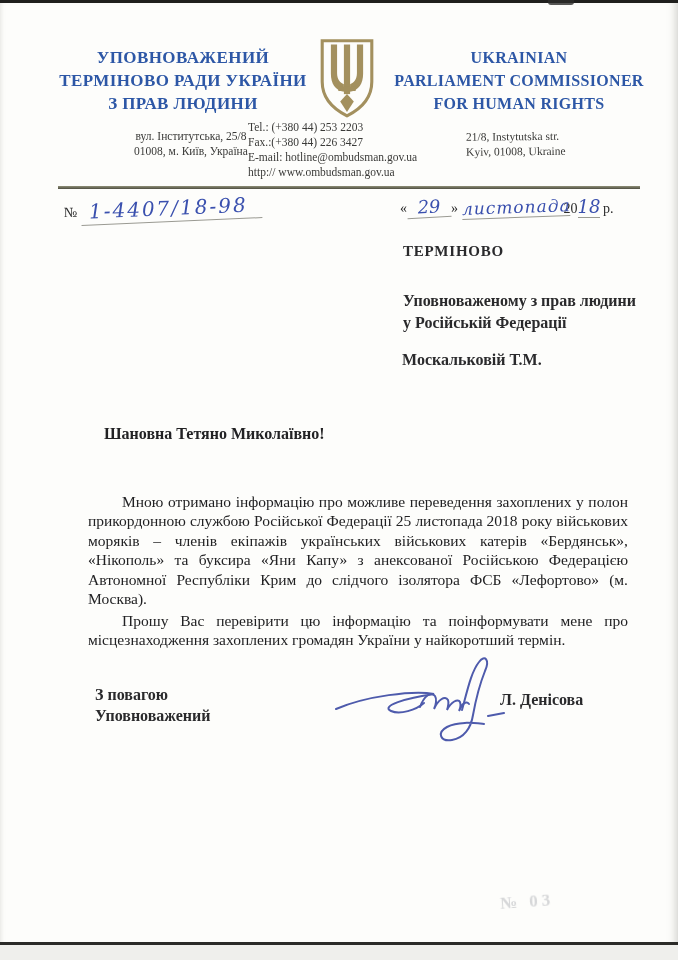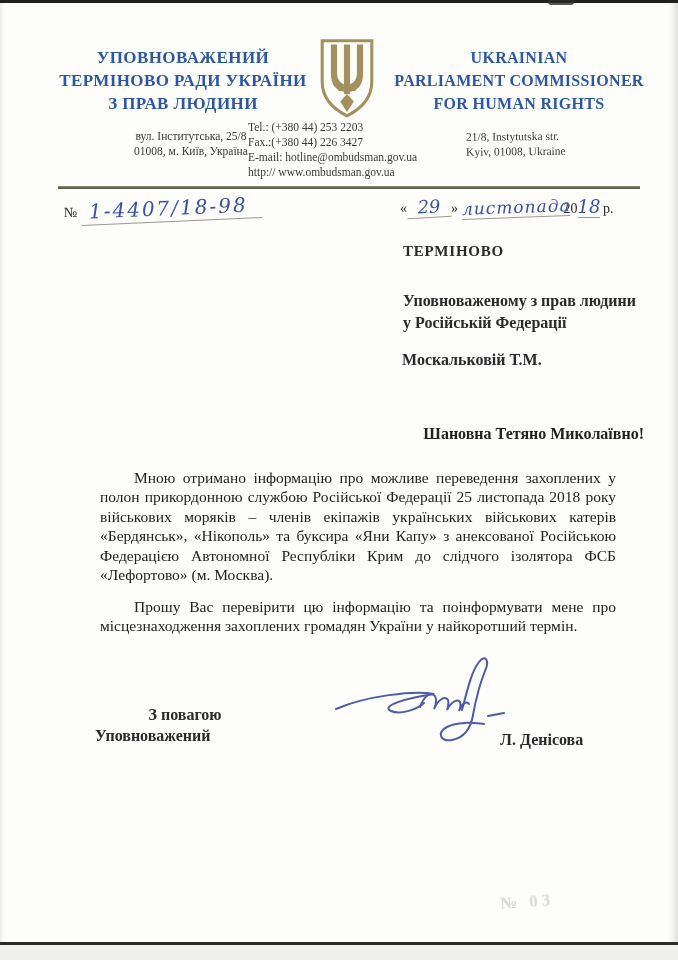--- a/index.html
+++ b/index.html
@@ -86,36 +86,36 @@
     font-weight:bold;font-size:16px;color:#2a2a2c;
   }
 
   
   .letter-body{
     position:absolute;left:88px;top:424px;width:540px;
     font-size:15.5px;line-height:19.5px;color:#222224;
     text-align:justify;
   }
   .salutation{
-    text-align:right;font-weight:bold;font-size:16px;
+    text-align:left;font-weight:bold;font-size:16px;
     transform:translateX(16px);
-    margin:0 0 24px 0;
-  }
-  .letter-body p.para{margin:12px;text-indent:34px;}
+    margin:0 0 48px 0;
+  }
+  .letter-body p.para{margin:0;text-indent:34px;}
   .letter-body p.para + p.para{margin-top:2px;}
 
   
   .closing-left{
     position:absolute;left:95px;top:684px;width:180px;
     font-weight:bold;font-size:16px;line-height:21px;color:#2a2a2c;
   }
-  .closing-left .regards{display:block;text-align:center;margin-top:20px;}
+  .closing-left .regards{display:block;}
   .signature{position:absolute;left:332px;top:652px;width:176px;height:100px;}
   .signer{
-    position:absolute;left:500px;top:731px;
+    position:absolute;left:500px;top:691px;
     font-weight:bold;font-size:16px;color:#2a2a2c;
   }
 
   
   .faint-mark{
     position:absolute;left:500px;top:892px;
     color:rgba(150,152,160,.38);font-size:17px;letter-spacing:4px;
     transform:rotate(-4deg);filter:blur(.6px);
     font-weight:bold;
   }

